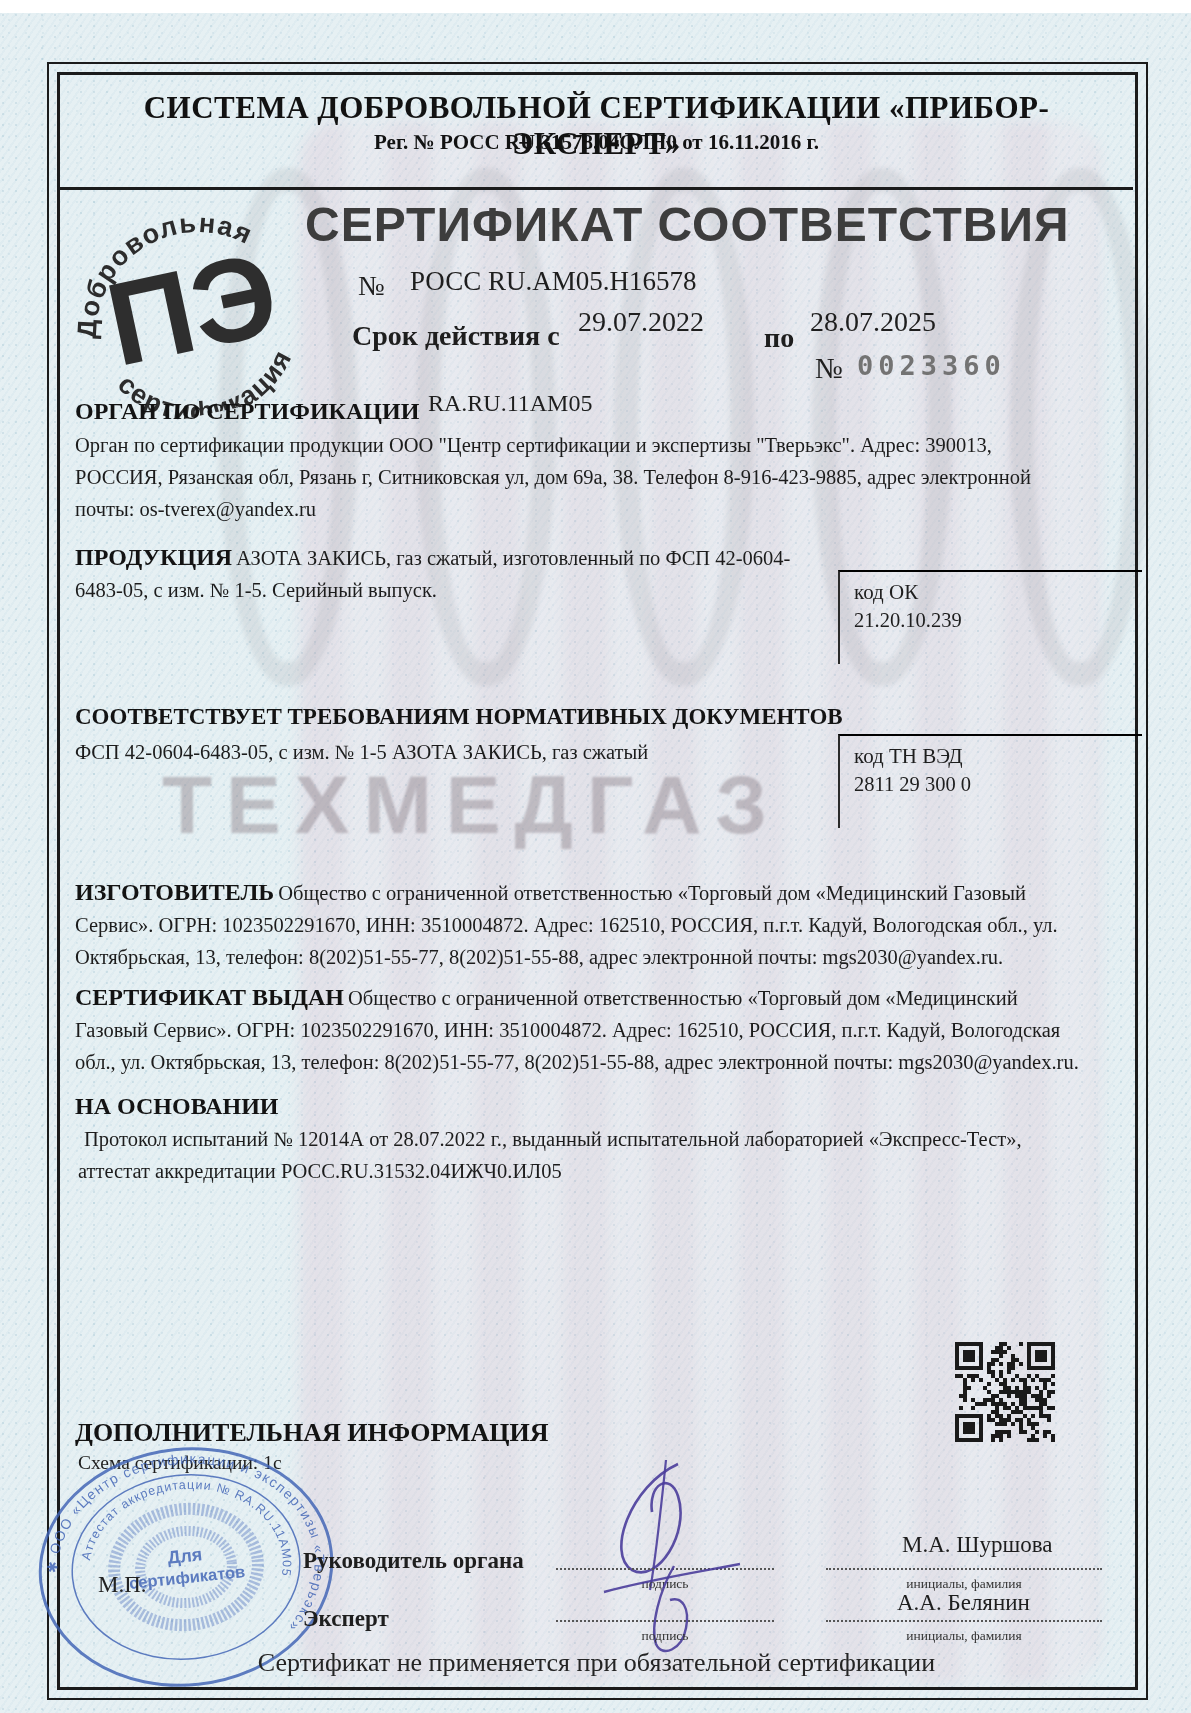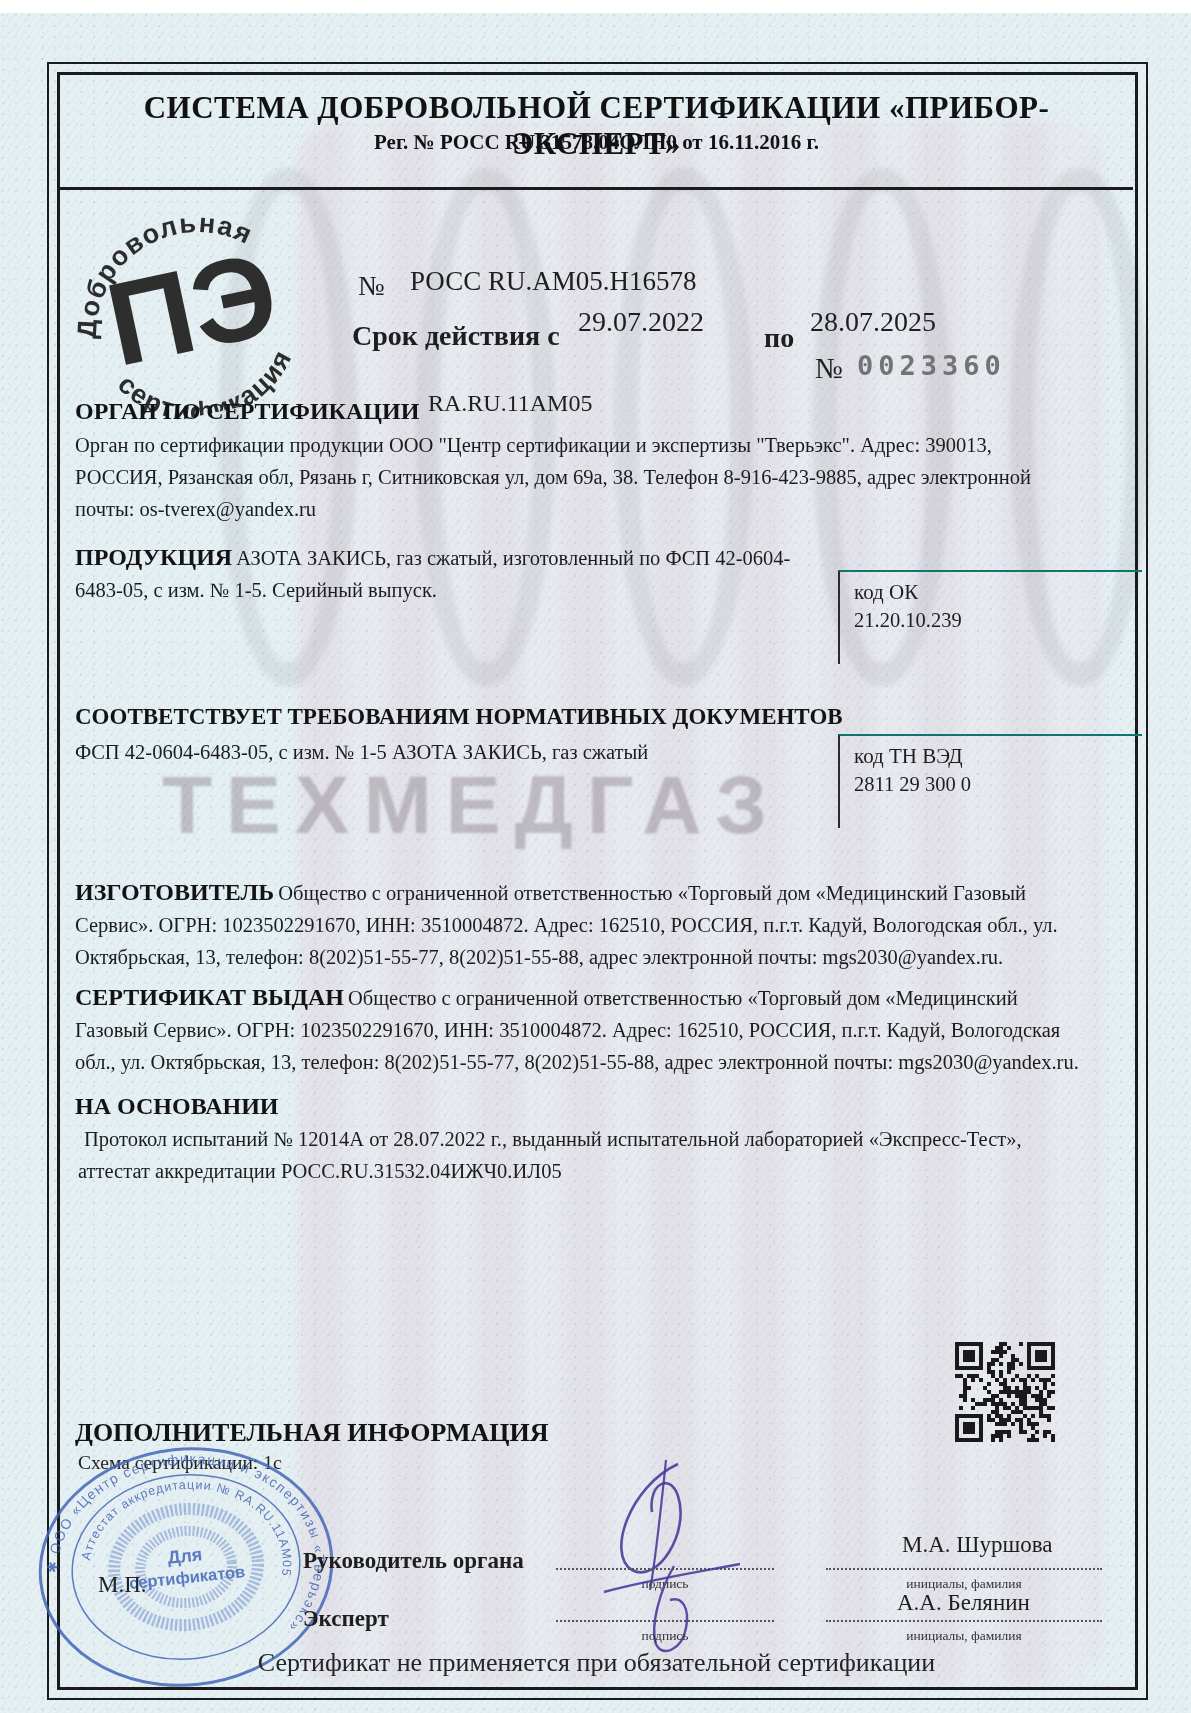--- a/index.html
+++ b/index.html
@@ -29,21 +29,21 @@
   .hdr2{top:130px;font-size:21px;}
   .hdr-sep{left:59px;top:187px;width:1074px;height:3px;background:#1b1b1b;}
   .title{left:305px;top:197px;font-family:"Liberation Sans",sans-serif;font-weight:bold;
     font-size:48px;color:#3d3d3d;letter-spacing:1px;}
   .serif26{font-size:28px;}
   .bold{font-weight:bold;}
   .red-num{font-family:"DejaVu Sans Mono",monospace;font-weight:bold;font-size:27px;
     color:#737373;letter-spacing:5px;}
   .sec-head{font-weight:bold;font-size:24px;color:#131313;}
   .body-txt{font-size:20.5px;line-height:1.56;color:#1c1c1c;}
-  .code-box{border-top:2px solid #0f766e;border-left:2px solid #2a2a2a;
+  .code-box{border-top:2px solid #000000;border-left:2px solid #2a2a2a;
     padding:8px 0 0 14px;font-size:21px;}
   .code-box .v{margin-top:4px;font-size:20.5px;}
   .wm{font-family:"Liberation Sans",sans-serif;font-weight:bold;font-size:82px;
     letter-spacing:14px;color:rgba(150,140,148,0.5);filter:blur(1px);white-space:nowrap;}
   .sig-line{border-bottom:2px dotted #555;}
   .sig-label{font-size:13.5px;color:#333;text-align:center;}
   .role{font-weight:bold;font-size:23px;}
   .name{font-size:23px;}
   .footer{left:59px;width:1075px;text-align:center;font-size:26px;color:#242424;}
   svg text{font-family:"Liberation Sans",sans-serif;}
@@ -80,20 +80,21 @@
     </defs>
     <text font-size="27" font-weight="bold" fill="#2c2c2c" letter-spacing="1.5">
       <textPath href="#lt" startOffset="2%">Добровольная</textPath>
     </text>
     <text x="125" y="160" font-size="118" font-weight="bold" fill="#2e2e2e" text-anchor="middle">ПЭ</text>
     <text font-size="27" font-weight="bold" fill="#2c2c2c" letter-spacing="1.5">
       <textPath href="#lb" startOffset="4%">сертификация</textPath>
     </text>
   </svg>
 
+  <div class="abs title">СЕРТИФИКАТ СООТВЕТСТВИЯ</div>
   <div class="abs serif26" style="left:358px;top:270px;font-size:28px;">№</div>
   <div class="abs" style="left:410px;top:266px;font-size:27px;">РОСС RU.AM05.H16578</div>
 
   <div class="abs serif26 bold" style="left:352px;top:320px;">Срок действия с</div>
   <div class="abs serif26" style="left:578px;top:306px;">29.07.2022</div>
   <div class="abs serif26 bold" style="left:764px;top:322px;">по</div>
   <div class="abs serif26" style="left:810px;top:306px;">28.07.2025</div>
 
   <div class="abs" style="left:815px;top:352px;font-size:29px;">№</div>
   <div class="abs red-num" style="left:857px;top:350px;">0023360</div>

